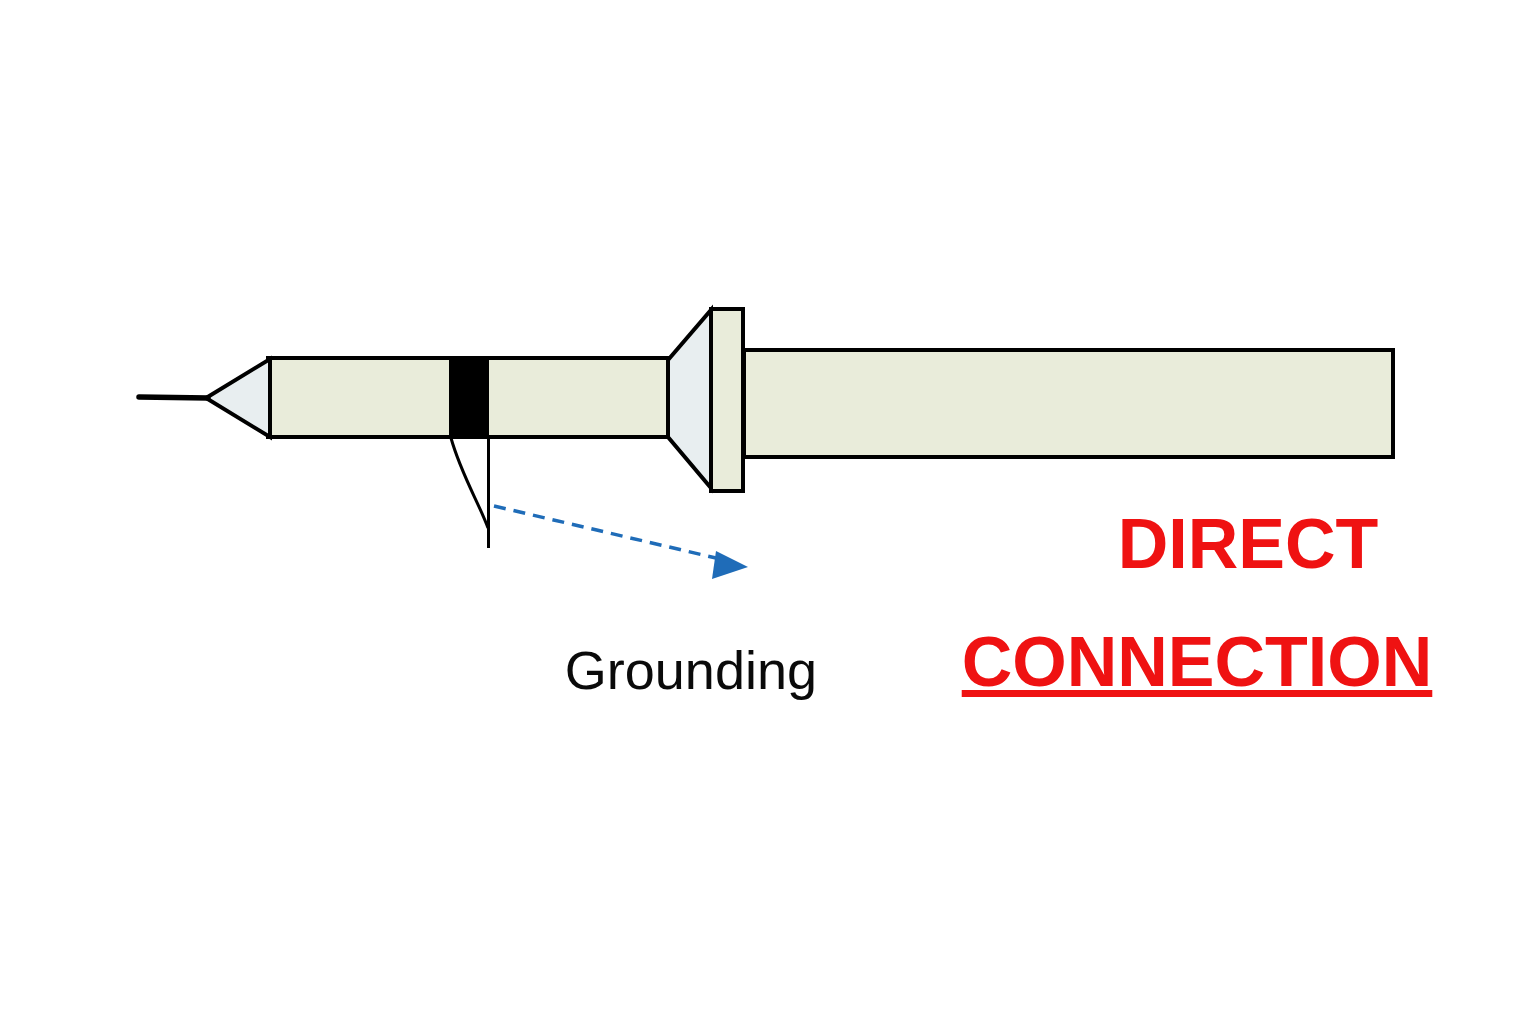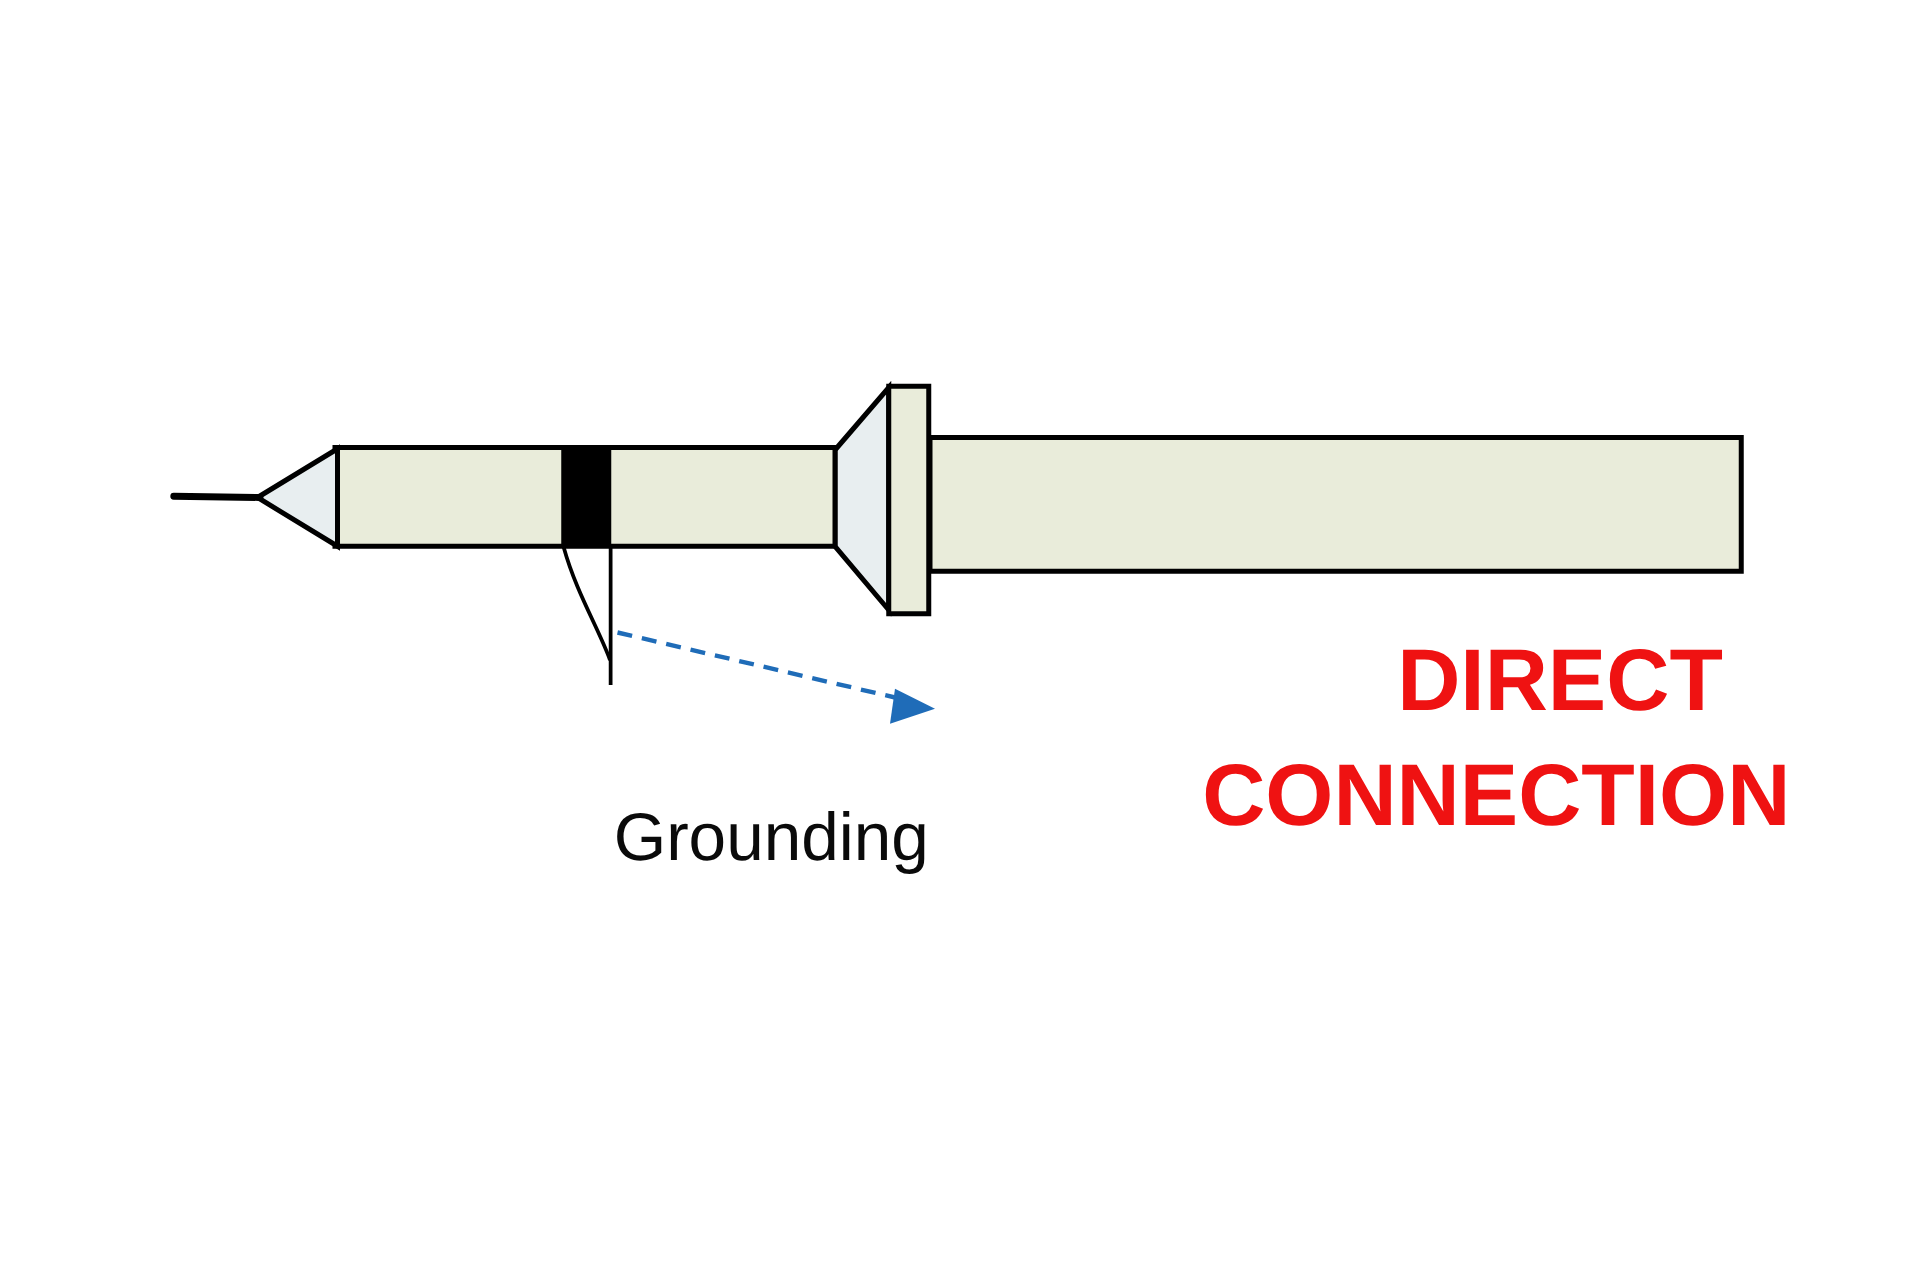--- a/index.html
+++ b/index.html
@@ -58,30 +58,31 @@
     white-space: nowrap;
   }
   .grounding-label {
     left: 417px;
     top: 633px;
     width: 400px;
     font-size: 54px;
     line-height: 74px;
     font-weight: 400;
     color: var(--label-black, #0a0a0a);
+    text-align: right;
   }
   .direct-line {
     font-size: 70px;
     line-height: 92px;
     font-weight: 700;
     color: var(--direct-red, #EF1212);
     width: 600px;
   }
   .direct-line1 { left: 948px; top: 498px; }
-  .direct-line2 { left: 897px; top: 590px; }
+  .direct-line2 { left: 897px; top: 616px; text-decoration: underline; }
 </style>
 </head>
 <body>
 
 <div class="stage">
 
   <svg class="diagram" viewBox="0 0 1536 1024">
 
     <rect class="outlined fill-cream" x="744" y="350" width="649" height="107"></rect>
 

